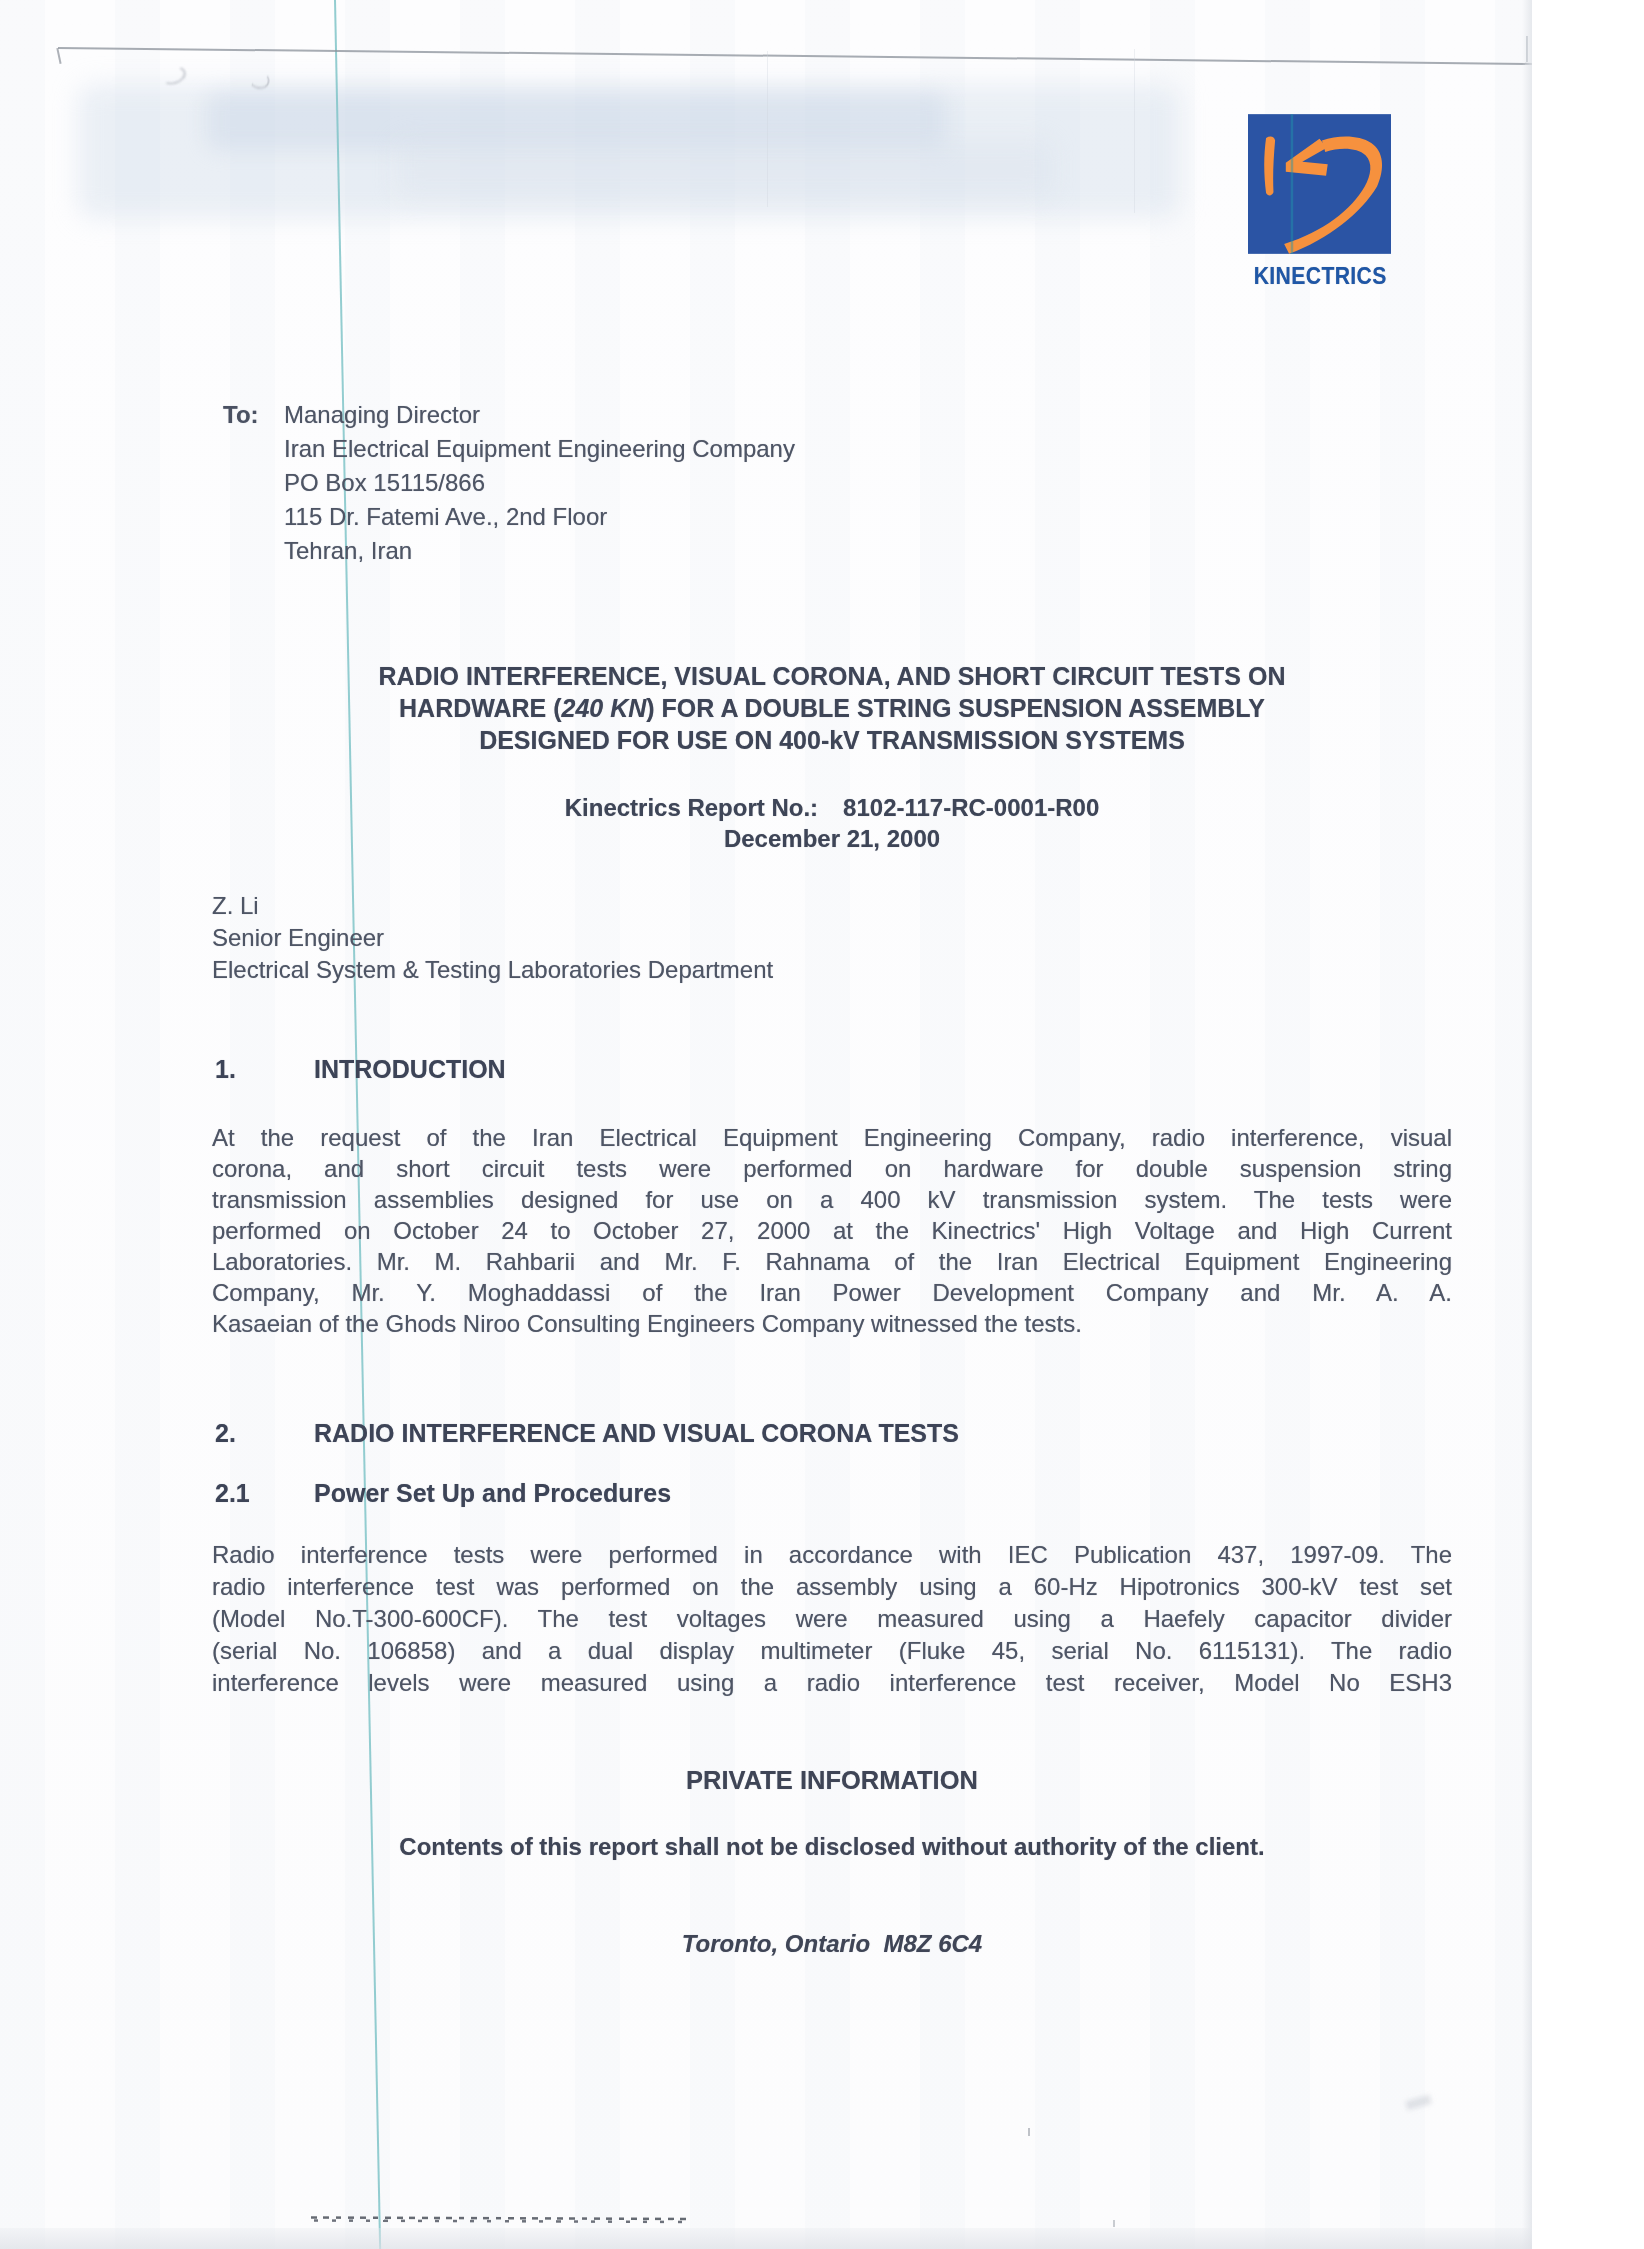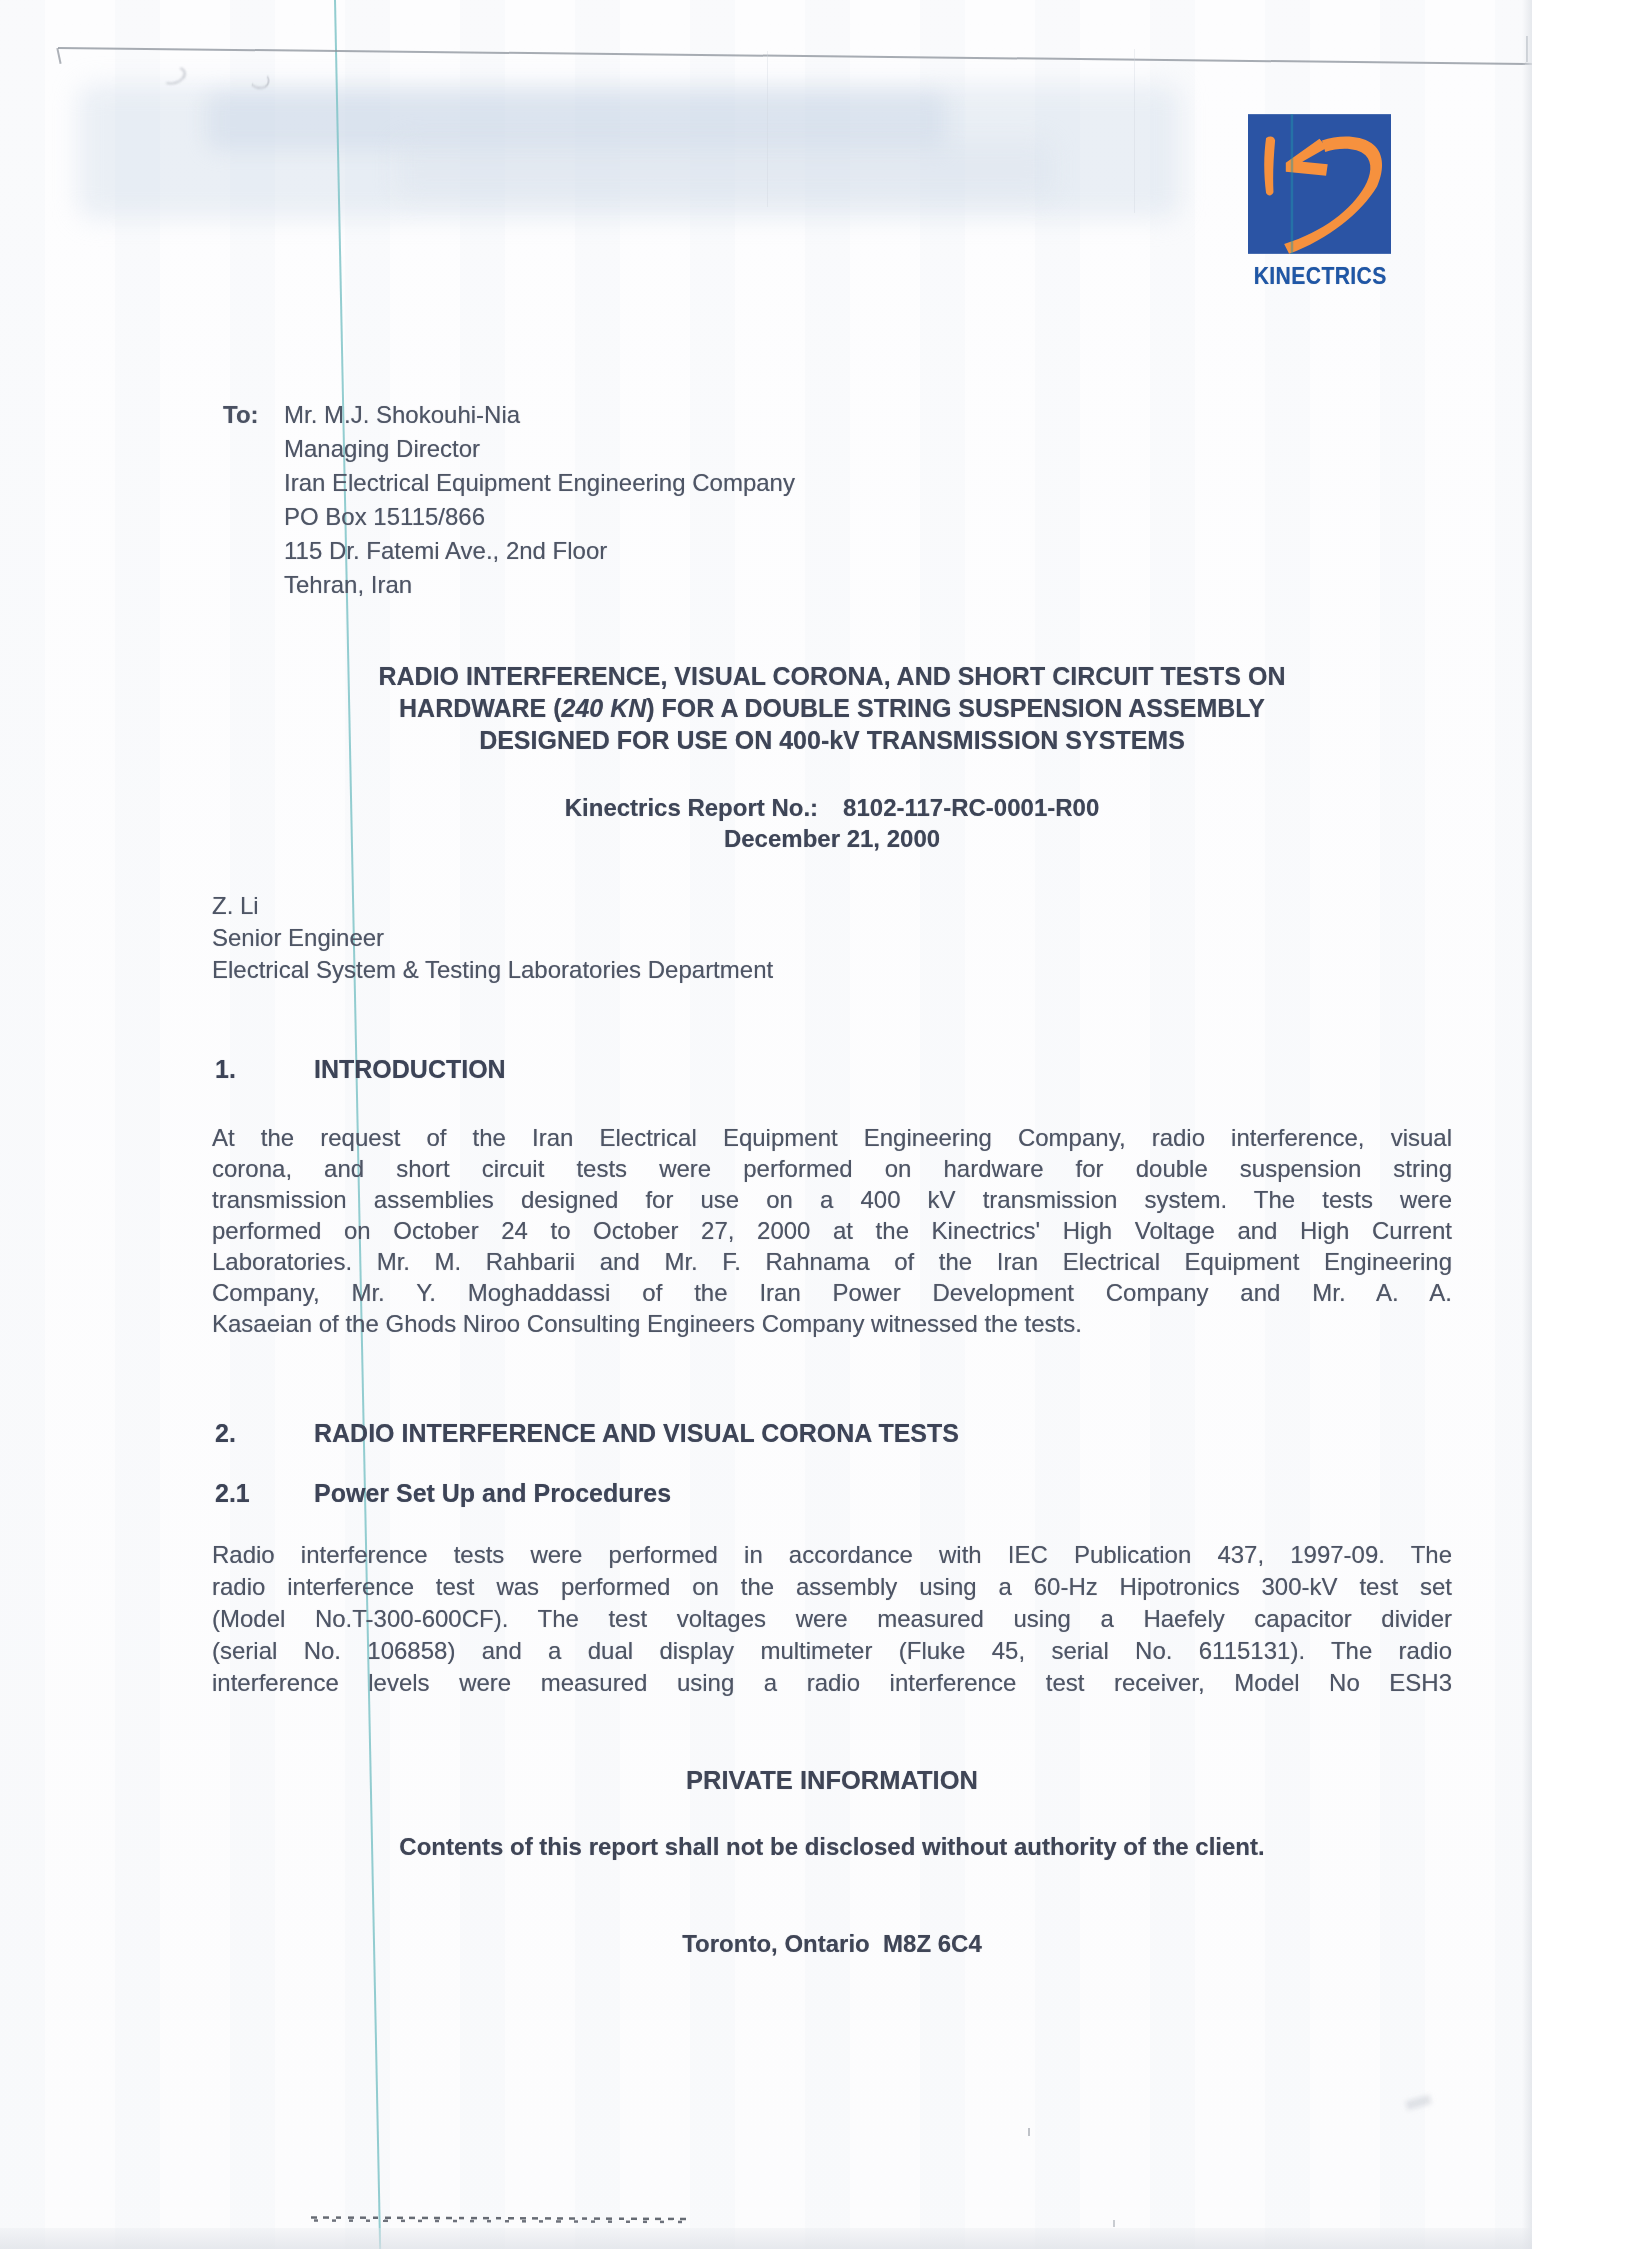--- a/index.html
+++ b/index.html
@@ -72,21 +72,21 @@
   .para{position:absolute; left:212px; width:1240px; font-size:24px; color:#4e5565;}
   .jline{text-align:justify; text-align-last:justify;}
   .jline-end{text-align:center; text-align-last:left;}
   .intro-para{top:1087px; line-height:31px;}
   .setup-para{top:1504px; line-height:32px;}
   .footer-line{position:absolute; left:212px; width:1240px; text-align:center; font-weight:bold;
     color:#3f4556; white-space:pre-wrap;}
   .f-private{top:1730px; font-size:25.5px; line-height:30px;}
   .f-notice{top:1797px; font-size:24px; line-height:30px;}
   .f-addr1{top:1864px; font-size:24px; line-height:31px;}
-  .f-addr2{top:1893px; font-size:24px; line-height:31px;}
+  .f-addr2{top:1893px; font-size:24px; line-height:31px;font-style:italic;}
   .it{font-style:italic;}
 </style>
 </head>
 <body>
 
 <div class="page">
 
   <div class="blur-band"></div>
   <div class="blur-band2"></div>
   <div class="blur-band3"></div>
@@ -113,21 +113,20 @@
       <path d="M 22,29 C 27,26 32,27 33,32 C 31,54 30,75 31,95 C 29,100 24,100 22,96 C 19,73 19,50 22,29 Z" fill="#f6913e"></path>
       <path d="M 50,170 C 98,152 138,120 157,88 C 167,66 165,45 150,35 C 135,25 110,25 90,32 L 94,46 C 113,40 133,41 143,50 C 152,59 150,74 142,88 C 126,116 92,143 44,158 Z" fill="#f6913e"></path>
       <path d="M 46,59 L 87,30 L 96,41 L 66,58 L 97,61 L 95,75 L 46,70 Z" fill="#f6913e"></path>
       <rect x="52" y="0" width="3" height="170" fill="rgba(30,150,170,0.45)"></rect>
     </svg>
     <div class="logo-word soft">KINECTRICS</div>
   </div>
 
   <div class="abs to-label soft">To:</div>
   <div class="abs to-lines soft">
-    <div>Mr. M.J. Shokouhi-Nia</div>
     <div>Managing Director</div>
     <div>Iran Electrical Equipment Engineering Company</div>
     <div>PO Box 15115/866</div>
     <div>115 Dr. Fatemi Ave., 2nd Floor</div>
     <div>Tehran, Iran</div>
   </div>
 
   <div class="abs title-block soft">
     <div>RADIO INTERFERENCE, VISUAL CORONA, AND SHORT CIRCUIT TESTS ON</div>
     <div><span>HARDWARE (</span><span class="it">240 KN</span><span>) FOR A DOUBLE STRING SUSPENSION ASSEMBLY</span></div>

